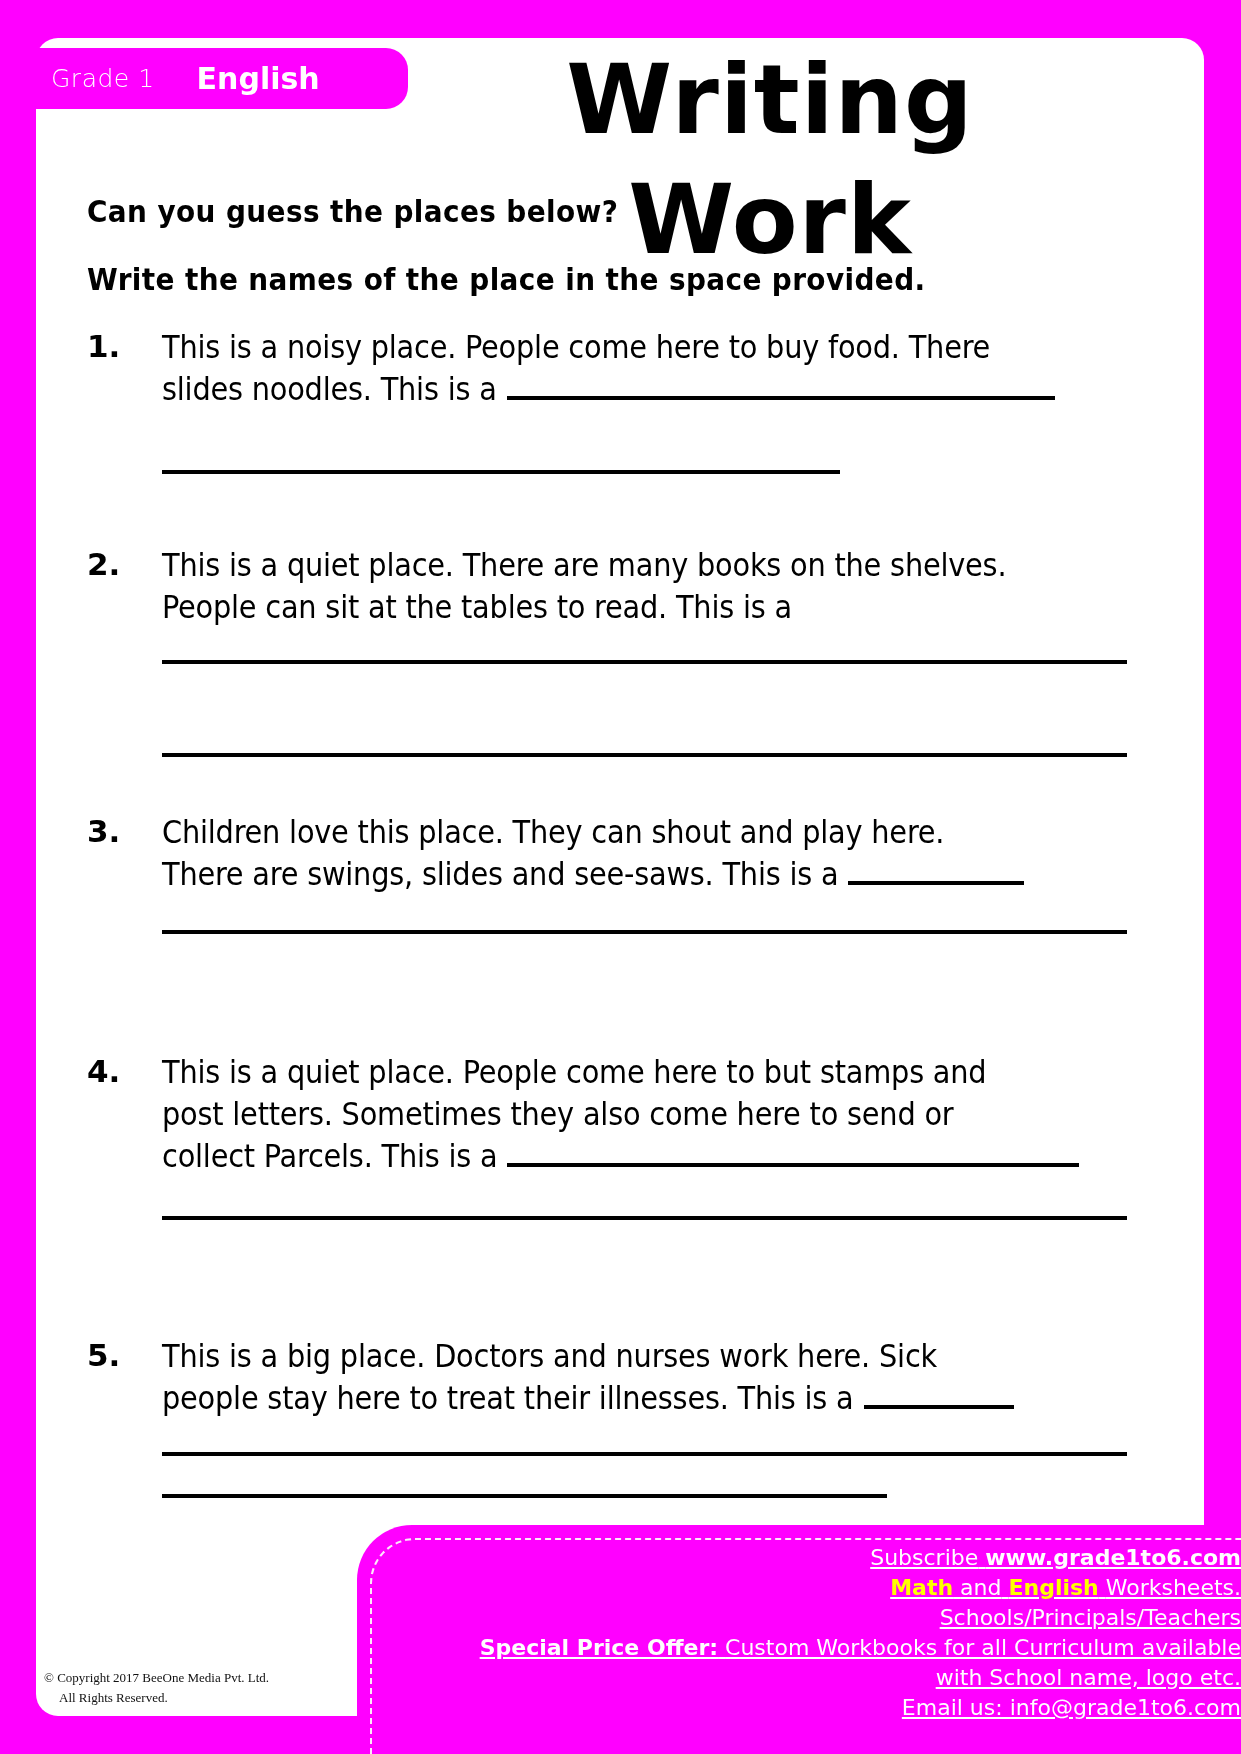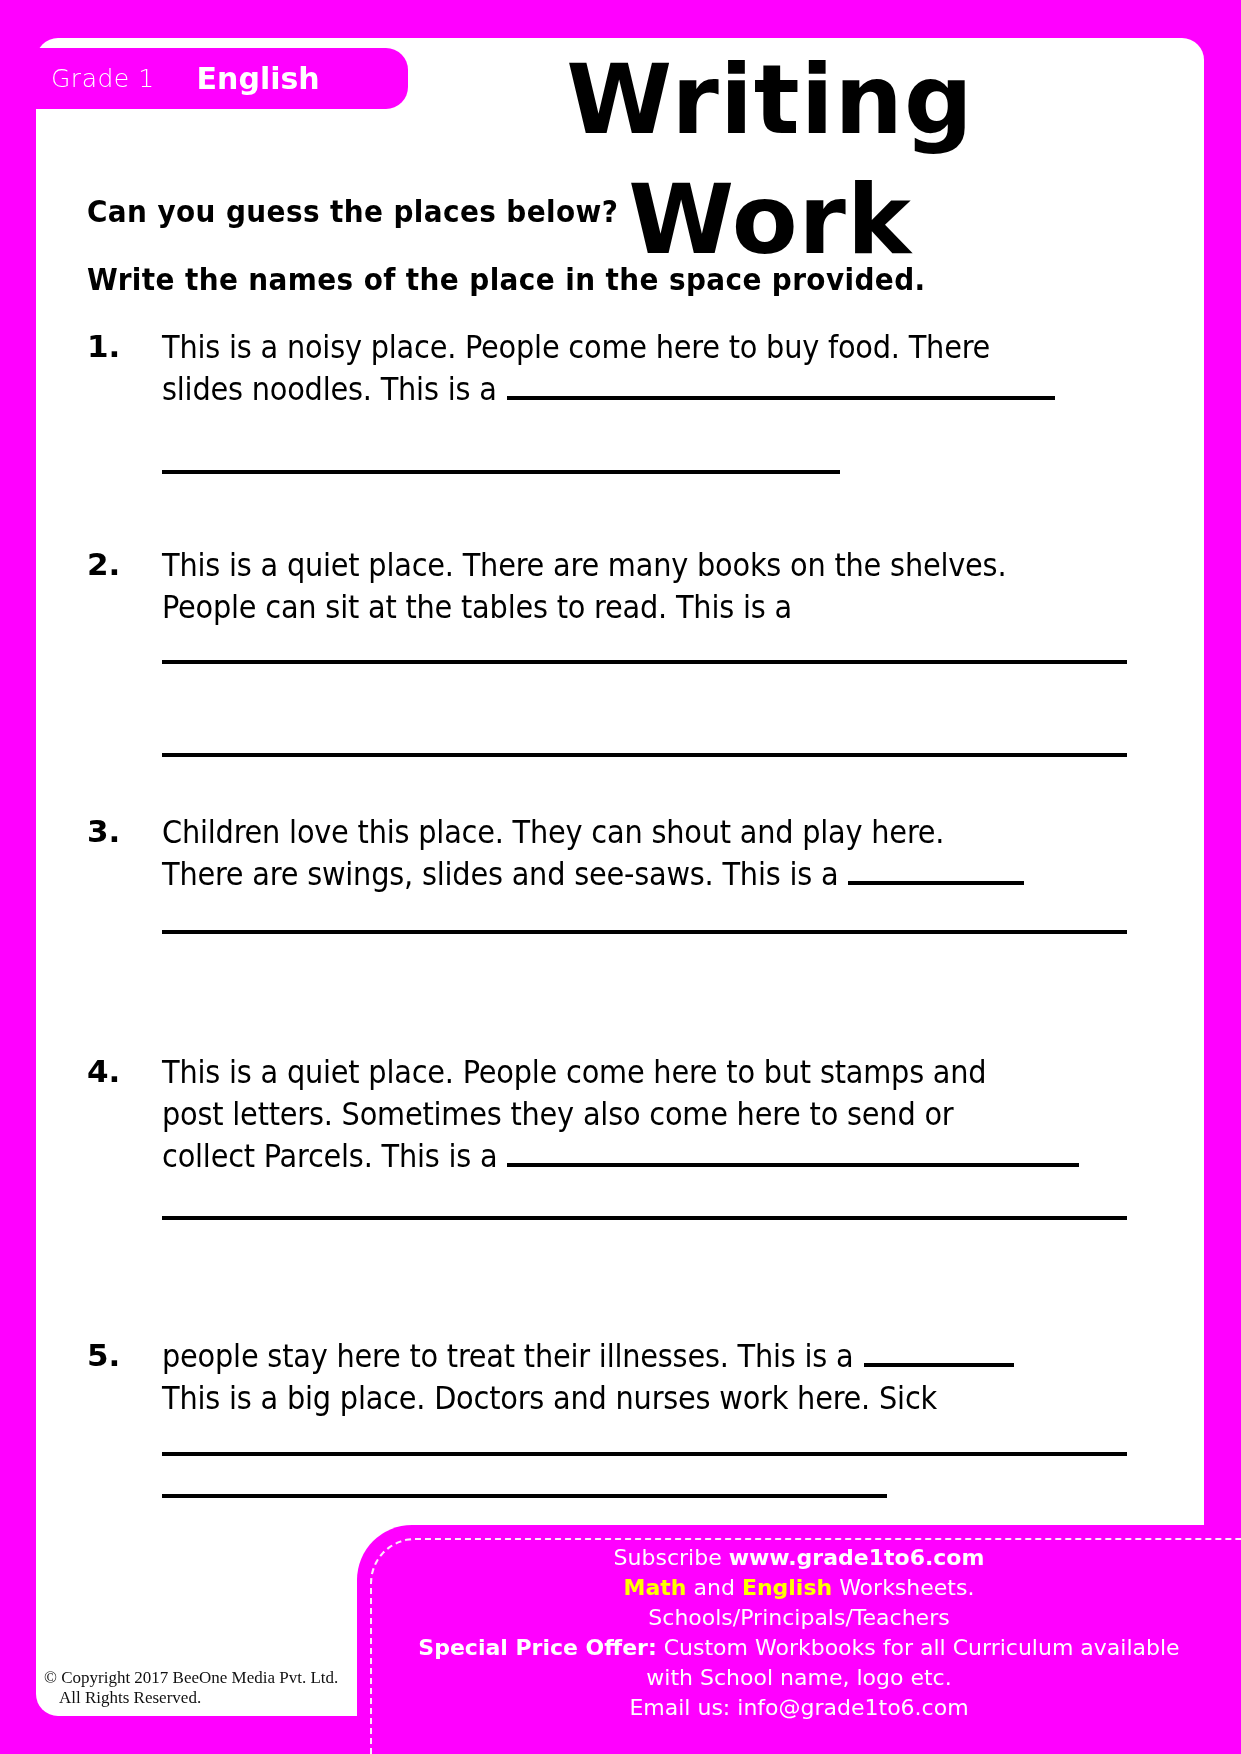--- a/index.html
+++ b/index.html
@@ -103,33 +103,34 @@
     position: absolute;
     left: 13px; top: 13px;
     right: -20px; bottom: -20px;
     border-top: 2px dashed #fde7fb;
     border-left: 2px dashed #fde7fb;
     border-top-left-radius: 45px;
   }
   .footer .lines {
     position: absolute;
     left: 0; top: 18px; width: 884px;
-    text-align: center;
+    text-align: right;
     color: #fff;
     font-family: "DejaVu Sans", sans-serif;
     font-size: 22px;
     line-height: 30px;
+    text-decoration: underline;
   }
   .footer .lines b { font-weight: bold; }
   .footer .lines .yellow { color: #ffff00; font-weight: bold; }
   .copyright {
     position: absolute;
     left: 44px; top: 1668px;
     font-family: "Liberation Serif", "DejaVu Serif", serif;
-    font-size: 17px;
+    font-size: 13px;
     line-height: 20px;
     color: #111;
   }
   .copyright .l2 { display: block; padding-left: 15px; }
 </style>
 </head>
 <body>
 
 <div class="panel"></div>
 
@@ -177,22 +178,22 @@
     <span class="line">This is a quiet place. People come here to but stamps and</span>
     <span class="line">post letters. Sometimes they also come here to send or</span>
     <span class="line"><span>collect Parcels. This is a</span><span class="blank" style="width:572px;"></span></span>
   </div>
 </div>
 <div class="rule" style="top:1216px; width:965px;"></div>
 
 <div class="item" style="top:1335px;">
   <span class="num">5.</span>
   <div class="text">
+    <span class="line">This is a big place. Doctors and nurses work here. Sick</span>
     <span class="line"><span>people stay here to treat their illnesses. This is a</span><span class="blank" style="width:150px;"></span></span>
-    <span class="line">This is a big place. Doctors and nurses work here. Sick</span>
   </div>
 </div>
 <div class="rule" style="top:1452px; width:965px;"></div>
 <div class="rule" style="top:1494px; width:725px;"></div>
 
 <div class="footer">
   <div class="dash"></div>
   <div class="lines">
     <div>
       <span>Subscribe</span>

